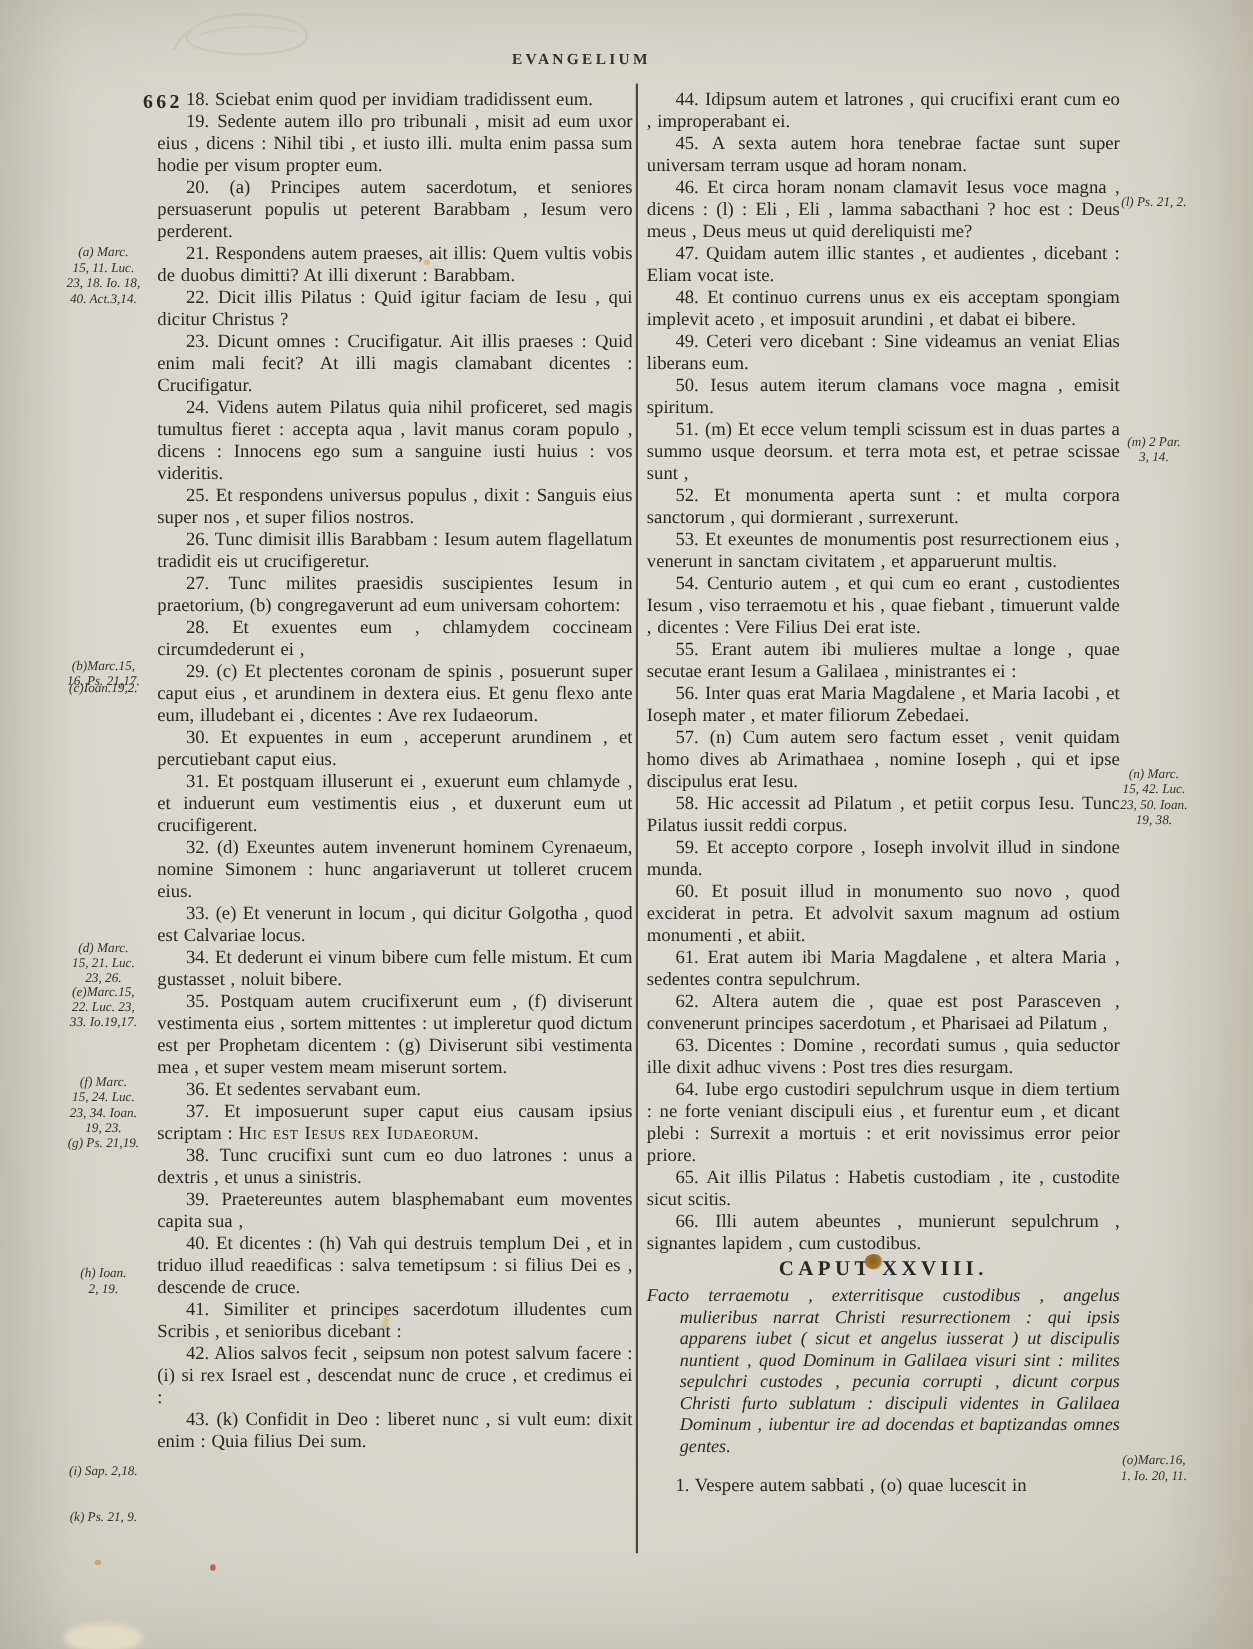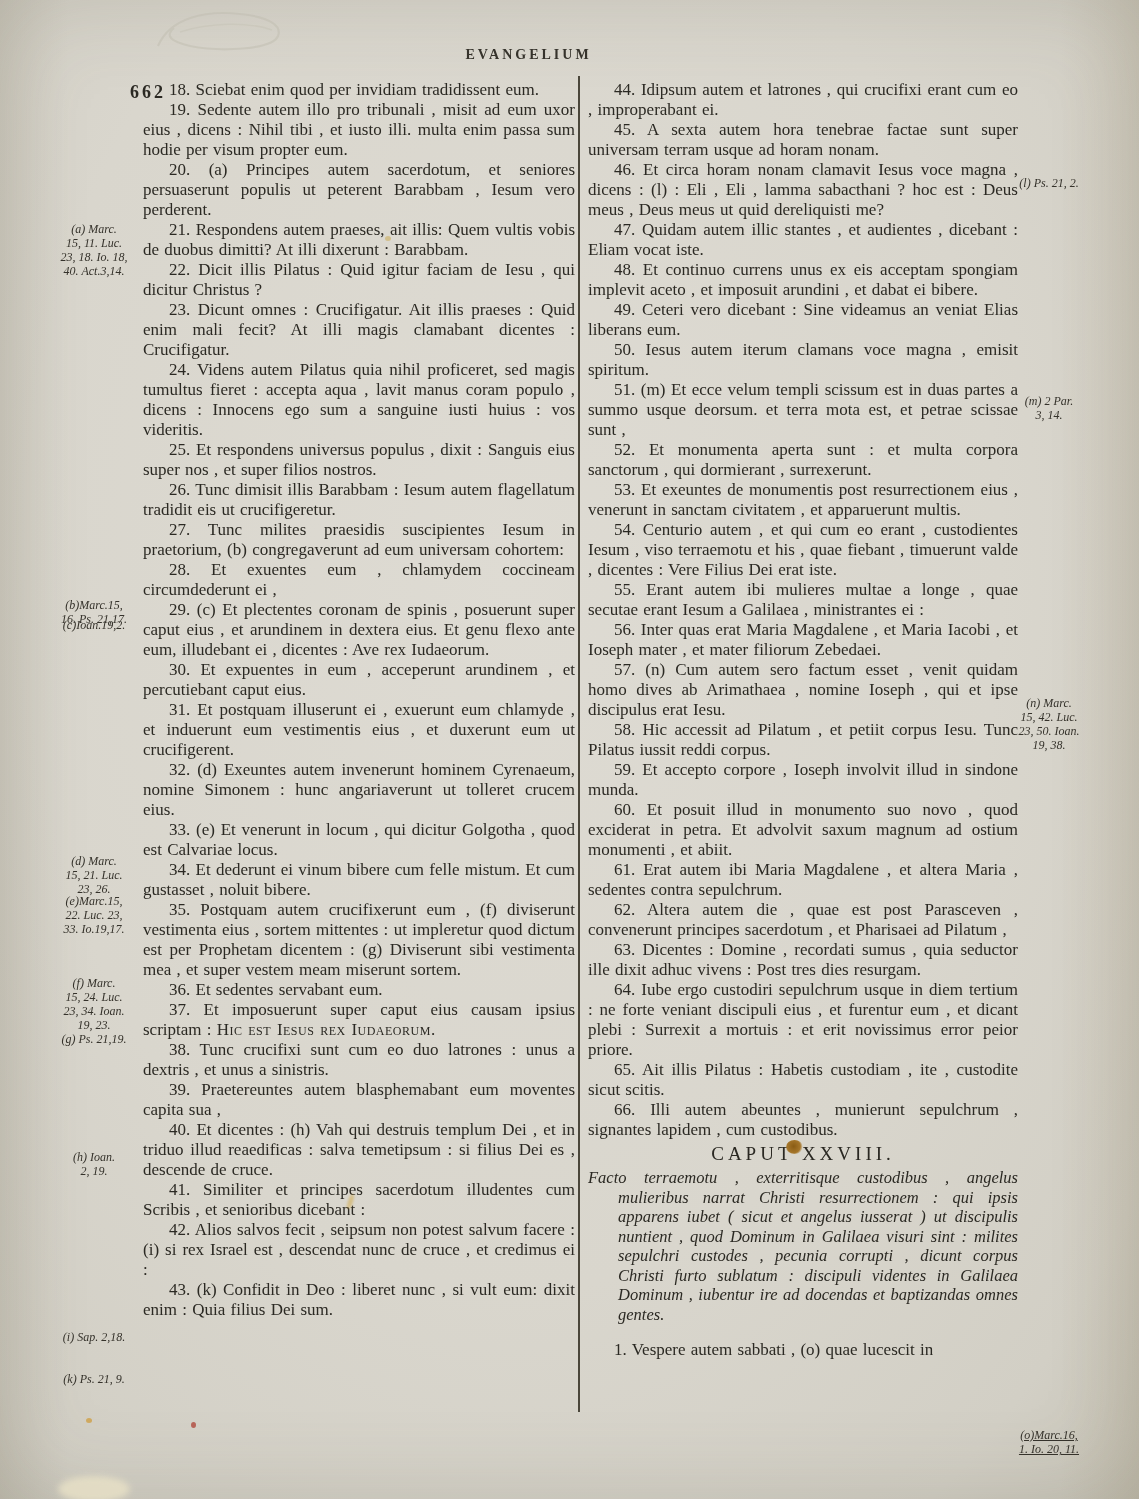--- a/index.html
+++ b/index.html
@@ -19,21 +19,21 @@
   #page-number{position:absolute;left:130px;top:38px;font-size:18px;font-weight:bold;letter-spacing:3px;margin-top:44px;}
   #running-head{position:absolute;left:0;top:47px;width:1057px;text-align:center;font-size:14px;font-weight:bold;letter-spacing:3px;color:#36332c;}
   
   .text-col{position:absolute;top:80px;width:432px;font-size:17px;line-height:20px;text-align:justify;}
   #col-left{left:143px;}
   #col-right{left:588px;width:430px;}
   #column-divider{position:absolute;left:578px;top:76px;width:2px;height:1336px;background:#4a463a;}
   .verse{margin:0;text-indent:26px;word-spacing:1px;}
   .sc{font-variant:small-caps;letter-spacing:.5px;}
   
-  .caput{margin:4px 0 4px 0;text-align:center;font-weight:normal;font-size:19px;letter-spacing:4px;color:#2a2822;}
+  .caput{margin:4px 0 4px 0;text-align:center;font-weight:bold;font-size:19px;letter-spacing:4px;color:#2a2822;}
   .argument{margin:2px 0 4px 0;font-style:italic;font-size:16.5px;line-height:19.5px;padding-left:30px;text-indent:-30px;word-spacing:1px;}
   #verses-ch28 .verse{margin-top:16px;}
   
   .margin-rail{position:absolute;top:0;height:1499px;}
   #left-margin-notes{left:48px;width:92px;}
   #right-margin-notes{left:997px;width:104px;}
   .margin-note{position:absolute;left:0;width:100%;font-style:italic;font-size:12px;line-height:14px;text-align:center;color:#35322b;}
   .mn-line{white-space:nowrap;}
   
   .stain{position:absolute;border-radius:50%;}
@@ -173,21 +173,21 @@
       <div class="margin-note" style="top: 394px;">
         <div class="mn-line">(m) 2 Par.</div>
         <div class="mn-line">3, 14.</div>
       </div>
       <div class="margin-note" style="top: 696px;">
         <div class="mn-line">(n) Marc.</div>
         <div class="mn-line">15, 42. Luc.</div>
         <div class="mn-line">23, 50. Ioan.</div>
         <div class="mn-line">19, 38.</div>
       </div>
-      <div class="margin-note" style="top: 1428px; text-decoration: underline;">
+      <div class="margin-note" style="top: 1320px;">
         <div class="mn-line">(o)Marc.16,</div>
         <div class="mn-line">1. Io. 20, 11.</div>
       </div>
     </div>
 
   <div id="stain-yellow-dot" class="stain"></div>
   <div id="stain-yellow-streak" class="stain"></div>
   <div id="stain-brown" class="stain"></div>
   <div id="stain-red-dot" class="stain"></div>
   <div id="stain-orange-dot" class="stain"></div>

